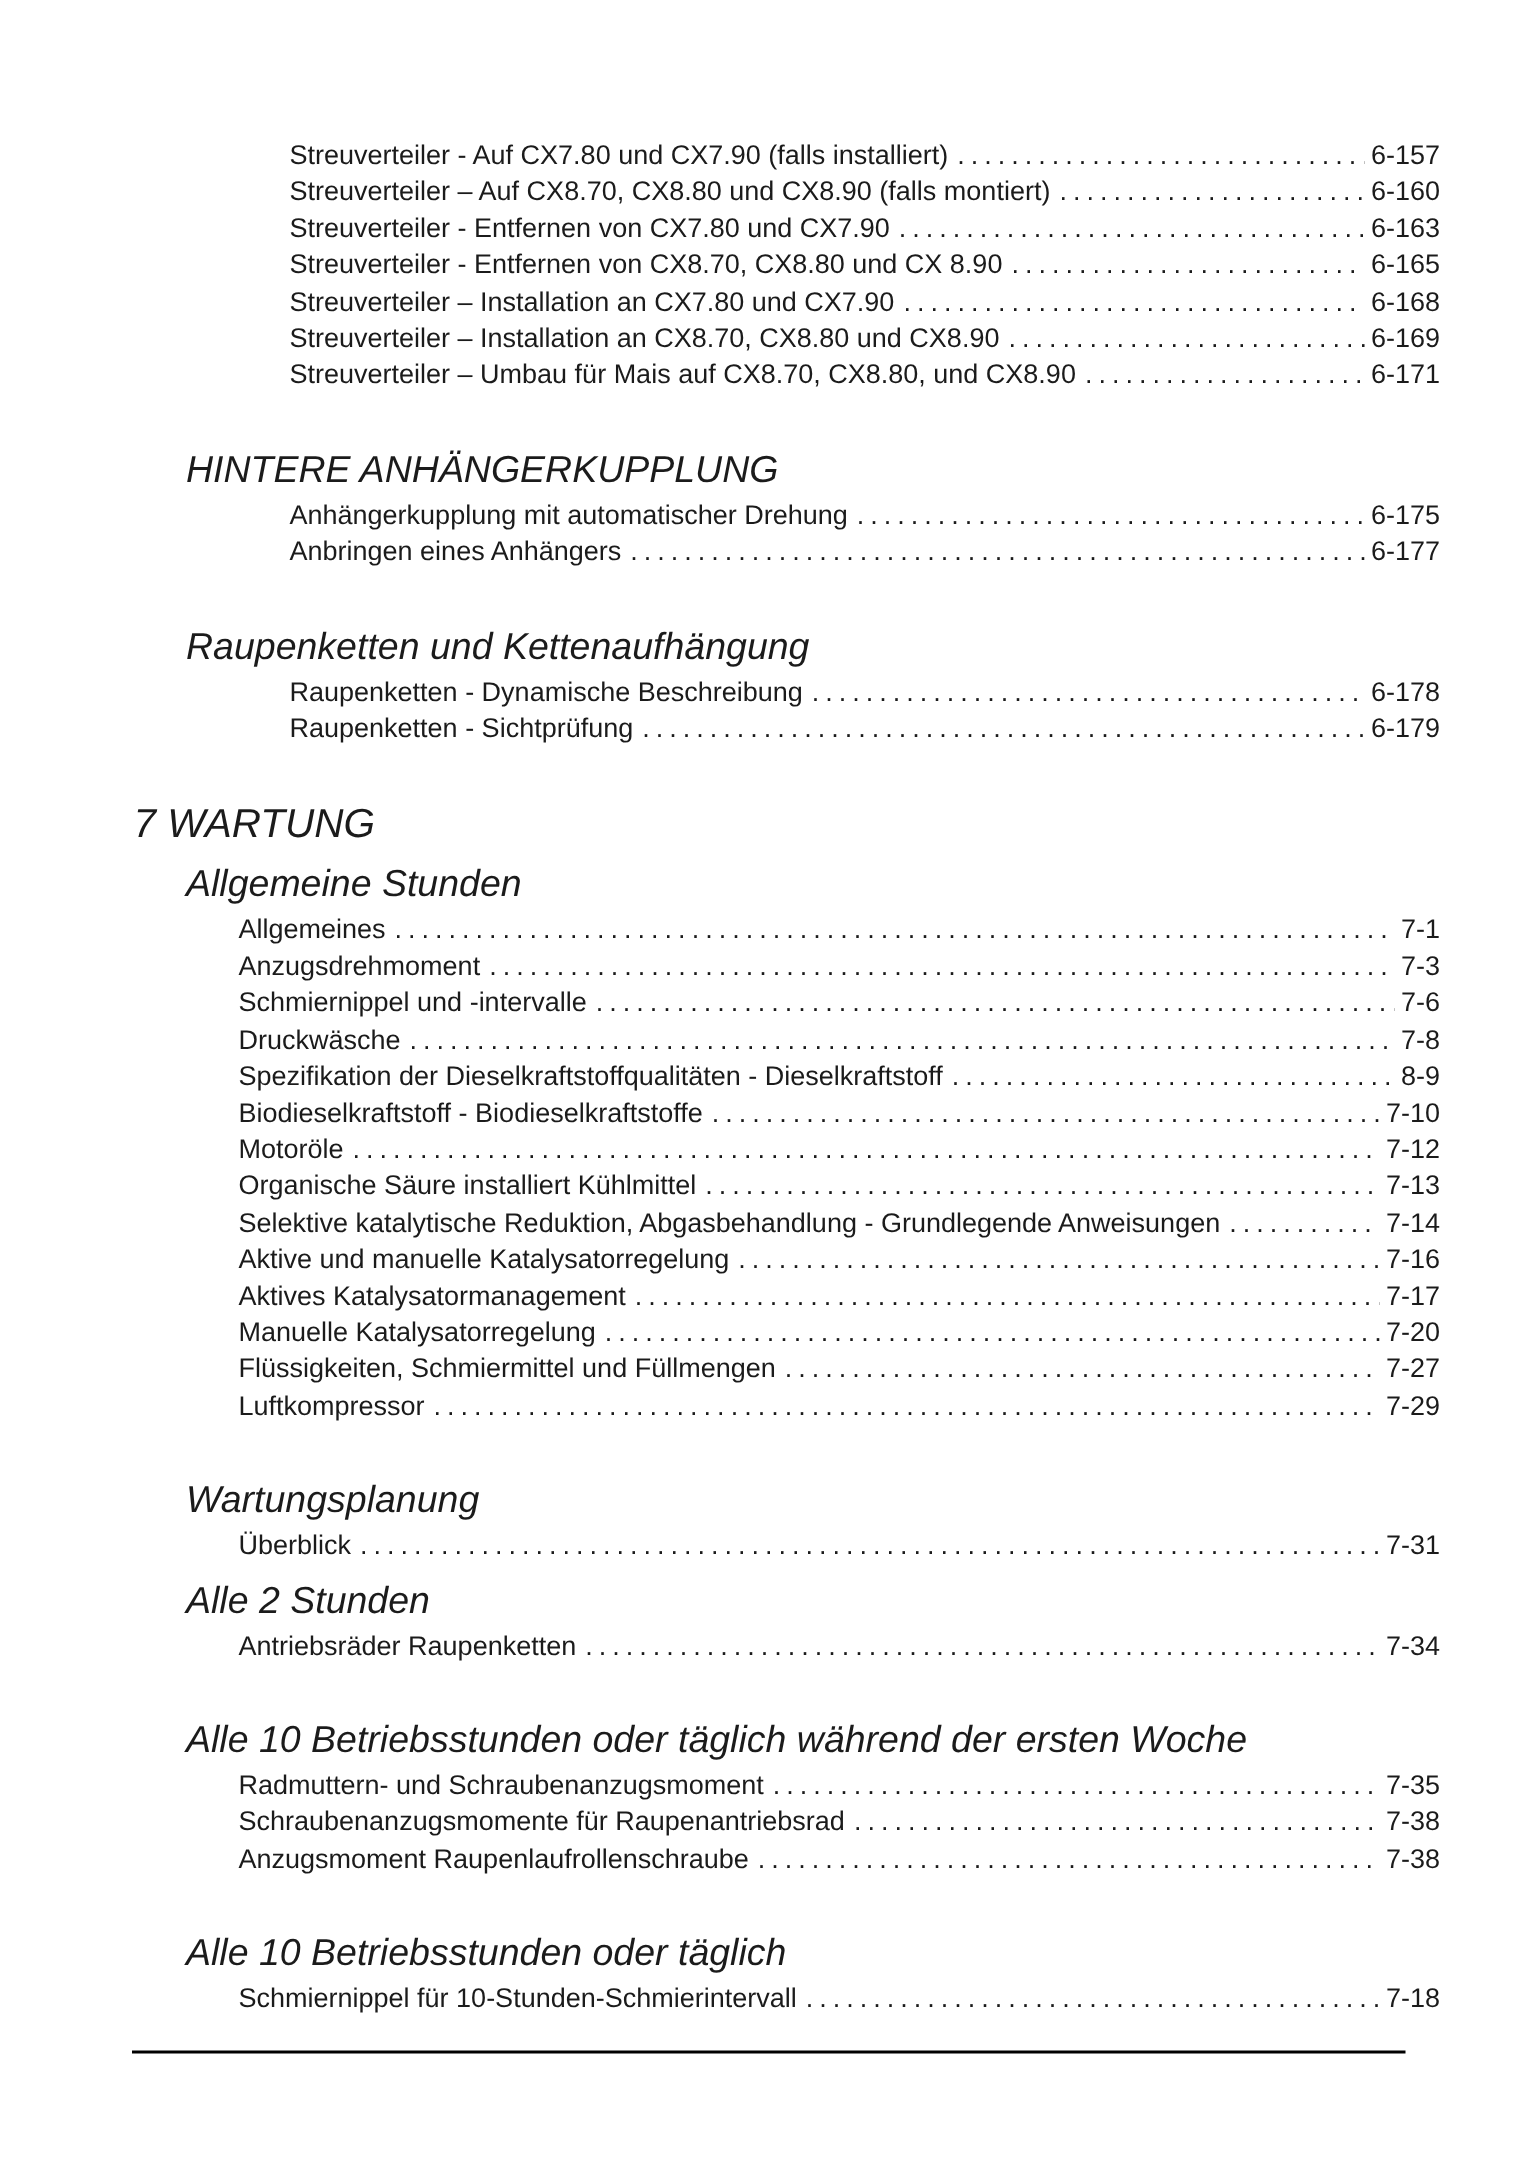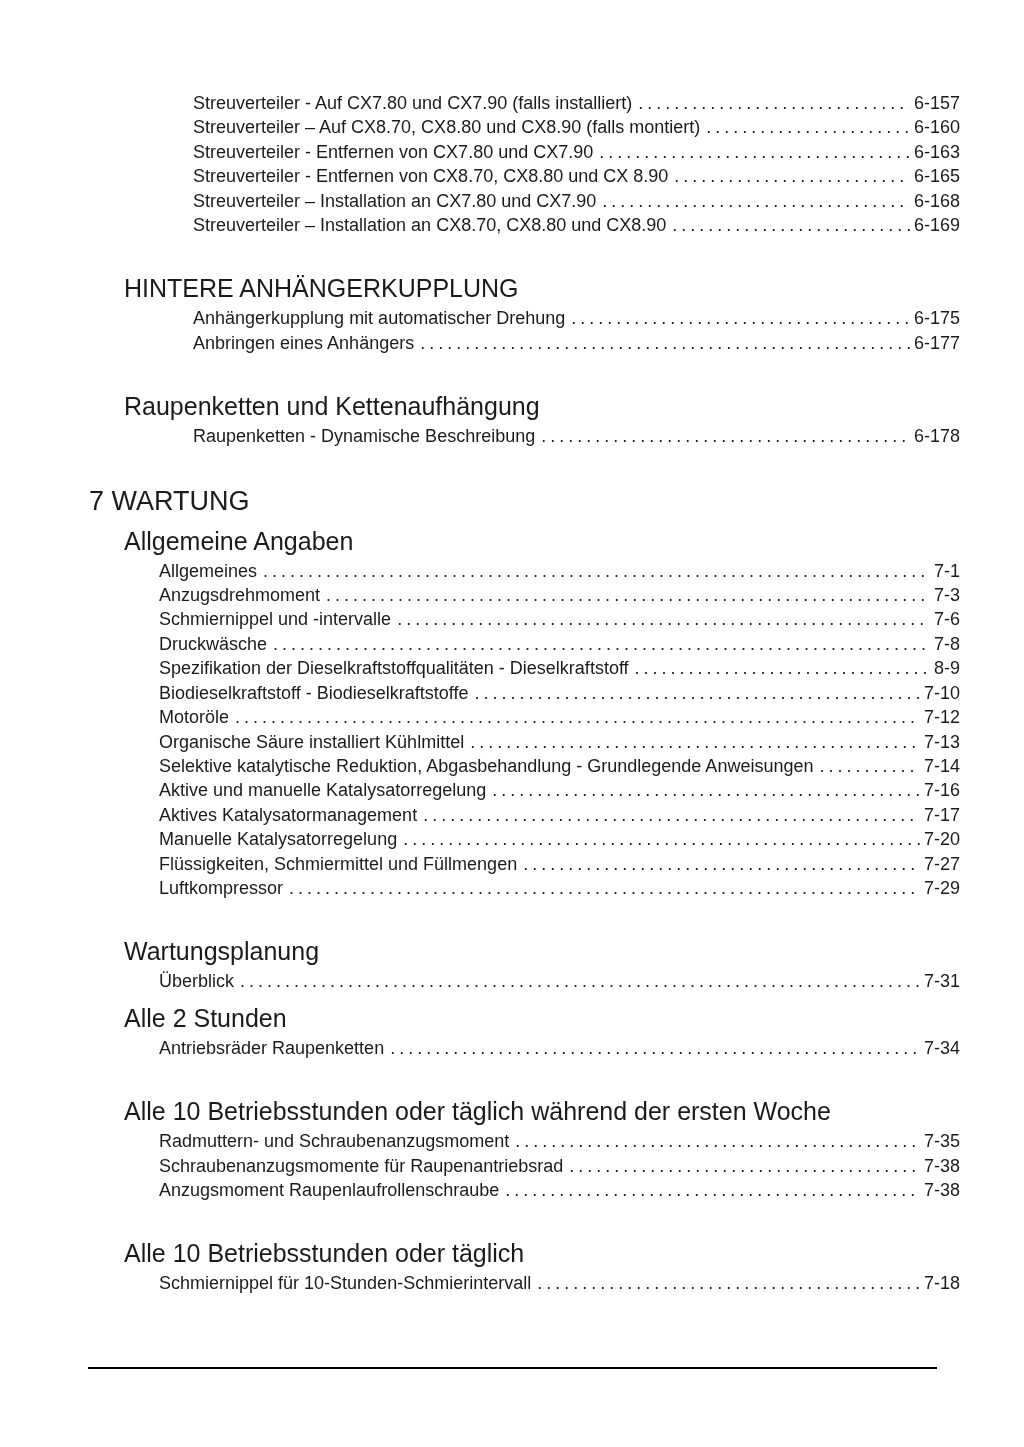--- a/index.html
+++ b/index.html
@@ -14,20 +14,21 @@
   }
   .toc {
     position: absolute;
     left: 89px;
     top: 88px;
     width: 871px;
   }
   .heading {
     font-weight: 400;
     white-space: nowrap;
+    font-style: italic;
   }
   .heading.chapter {
     font-size: 27px;
     line-height: 32px;
     padding-left: 0;
   }
   .heading.section {
     font-size: 25px;
     line-height: 30px;
     padding-left: 35px;
@@ -93,20 +94,25 @@
       <div class="entry">
         <span class="entry-label">Streuverteiler – Installation an CX7.80 und CX7.90</span>
         <span class="entry-dots"></span>
         <span class="entry-page">6-168</span>
       </div>
       <div class="entry">
         <span class="entry-label">Streuverteiler – Installation an CX8.70, CX8.80 und CX8.90</span>
         <span class="entry-dots"></span>
         <span class="entry-page">6-169</span>
       </div>
+      <div class="entry">
+        <span class="entry-label">Streuverteiler – Umbau für Mais auf CX8.70, CX8.80, und CX8.90</span>
+        <span class="entry-dots"></span>
+        <span class="entry-page">6-171</span>
+      </div>
     </div>
     <div class="heading section gap-lg">HINTERE ANHÄNGERKUPPLUNG</div>
     <div class="entries indent-2">
       <div class="entry">
         <span class="entry-label">Anhängerkupplung mit automatischer Drehung</span>
         <span class="entry-dots"></span>
         <span class="entry-page">6-175</span>
       </div>
       <div class="entry">
         <span class="entry-label">Anbringen eines Anhängers</span>
@@ -114,23 +120,28 @@
         <span class="entry-page">6-177</span>
       </div>
     </div>
     <div class="heading section gap-lg">Raupenketten und Kettenaufhängung</div>
     <div class="entries indent-2">
       <div class="entry">
         <span class="entry-label">Raupenketten - Dynamische Beschreibung</span>
         <span class="entry-dots"></span>
         <span class="entry-page">6-178</span>
       </div>
+      <div class="entry">
+        <span class="entry-label">Raupenketten - Sichtprüfung</span>
+        <span class="entry-dots"></span>
+        <span class="entry-page">6-179</span>
+      </div>
     </div>
     <div class="heading chapter gap-lg">7 WARTUNG</div>
-    <div class="heading section gap-sm">Allgemeine Angaben</div>
+    <div class="heading section gap-sm">Allgemeine Stunden</div>
     <div class="entries indent-1">
       <div class="entry">
         <span class="entry-label">Allgemeines</span>
         <span class="entry-dots"></span>
         <span class="entry-page">7-1</span>
       </div>
       <div class="entry">
         <span class="entry-label">Anzugsdrehmoment</span>
         <span class="entry-dots"></span>
         <span class="entry-page">7-3</span>

